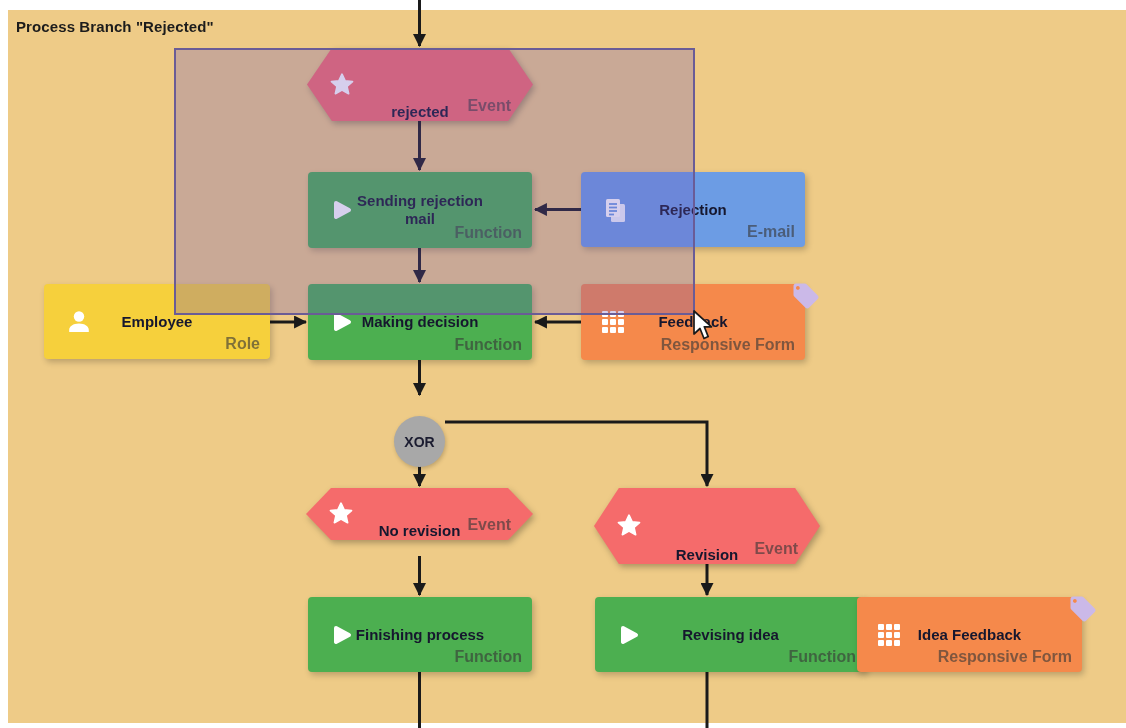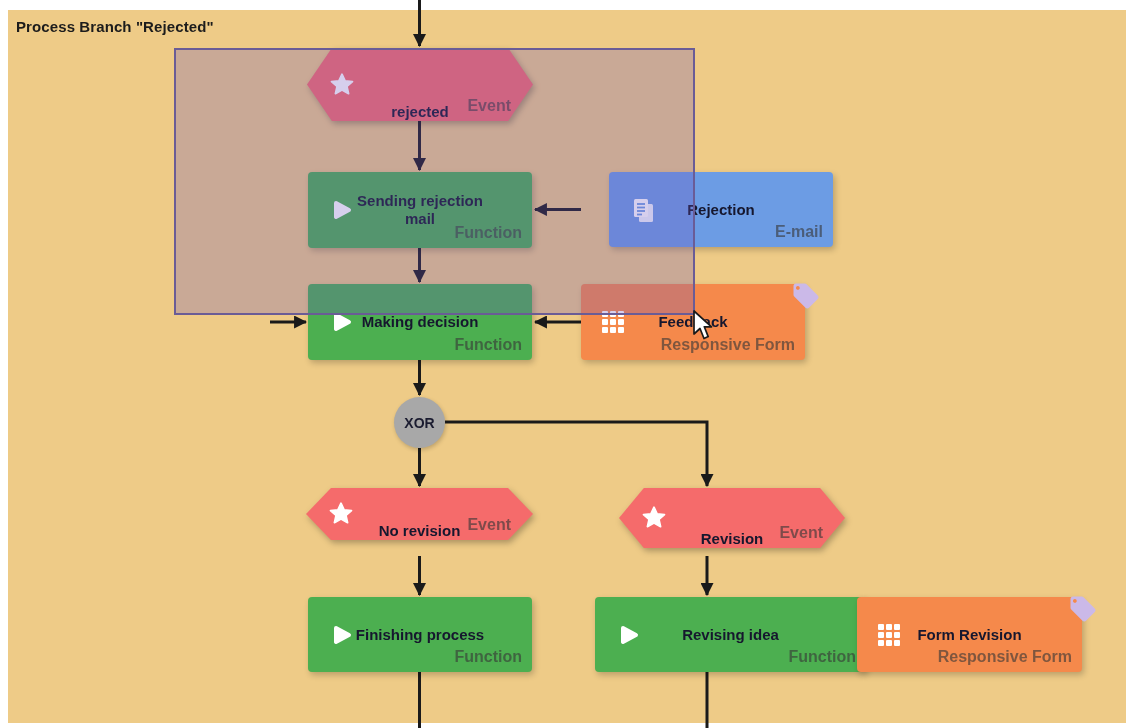--- a/index.html
+++ b/index.html
@@ -12,24 +12,24 @@
   .hexwrap{position:absolute;z-index:2;filter:drop-shadow(2px 3px 3px rgba(0,0,0,0.28));}
   .hex{width:100%;height:100%;display:flex;align-items:flex-end;justify-content:center;
        clip-path:polygon(11% 0%,89% 0%,100% 50%,89% 100%,11% 100%,0% 50%);}
   .lbl{font-size:15px;font-weight:700;color:#16172e;text-align:center;line-height:1.18;max-width:160px;}
   .typ{position:absolute;bottom:6px;right:10px;font-size:16px;font-weight:700;color:rgba(55,55,55,0.62);}
   .typ-hex{right:22px;}
   .icon{position:absolute;left:20px;top:50%;transform:translateY(-50%);display:flex;}
   .icon-hex{left:22px;}
   .event-bg{background:var(--event);}
   .fn-bg{background:var(--function);}
-  .email-bg{background:var(--email);margin-left:28px;}
+  .email-bg{background:var(--email);}
   .role-bg{background:var(--role);}
   .form-bg{background:var(--responsive_form);}
-  #xor{position:absolute;left:394px;top:397px;width:51px;height:51px;border-radius:50%;
+  #xor{position:absolute;left:394px;top:416px;width:51px;height:51px;border-radius:50%;
        background:var(--connector);z-index:2;display:flex;align-items:center;justify-content:center;
        font-size:14px;font-weight:700;color:#1b1c30;box-shadow:1px 2px 4px rgba(0,0,0,0.2);}
   #selection{position:absolute;left:174px;top:48px;width:521px;height:267px;z-index:4;
        background:var(--selection_fill);border:2px solid var(--selection_border);box-sizing:border-box;}
   #cursor{position:absolute;left:691px;top:310px;z-index:6;}
   .tag{position:absolute;top:-3px;right:-16px;z-index:3;}
 </style>
 </head>
 <body>
 
@@ -93,20 +93,30 @@
             <line x1="8" y1="11.5" x2="16" y2="11.5"></line>
           <line x1="8" y1="15" x2="16" y2="15"></line>
             <line x1="8" y1="18.5" x2="13" y2="18.5"></line>
         </g>
       </svg>
     </span>
     <div class="lbl">Rejection</div>
     <div class="typ">E-mail</div>
   </div>
 
+  <div class="node role-bg" style="left:44px;top:284px;width:226px;height:75px">
+    <span class="icon">
+      <svg width="30" height="30" viewBox="0 0 30 30">
+        <circle cx="15" cy="9.5" r="5.2" fill="#fff"></circle>
+        <path d="M15 16.5 c-5.8 0 -9.8 2.9 -9.8 6.4 V25 h19.6 v-2.1 c0 -3.5 -4 -6.4 -9.8 -6.4 z" fill="#fff"></path>
+      </svg>
+    </span>
+    <div class="lbl">Employee</div>
+    <div class="typ">Role</div>
+  </div>
 
   <div class="node fn-bg" style="left:308px;top:284px;width:224px;height:76px">
     <span class="icon">
       <svg width="26" height="26" viewBox="0 0 26 26">
           <path d="M8 6 L21 13 L8 20 Z" fill="#fff" stroke="#fff" stroke-width="4" stroke-linejoin="round"></path>
         </svg>
     </span>
     <div class="lbl">Making decision</div>
     <div class="typ">Function</div>
   </div>
@@ -143,21 +153,21 @@
       <span class="icon icon-hex">
         <svg width="26" height="26" viewBox="0 0 24 24">
             <path d="M12 2l2.9 6.2 6.8.6-5.1 4.5 1.5 6.7-6.1-3.5-6.1 3.5 1.5-6.7-5.1-4.5 6.8-.6z" fill="#fff" stroke="#fff" stroke-width="1.6" stroke-linejoin="round"></path>
           </svg>
       </span>
       <div class="lbl">No revision</div>
       <div class="typ typ-hex">Event</div>
     </div>
   </div>
 
-  <div class="hexwrap" style="left:619px;top:488px;width:226px;height:60px">
+  <div class="hexwrap" style="left:594px;top:488px;width:226px;height:76px">
     <div class="hex event-bg">
       <span class="icon icon-hex">
         <svg width="26" height="26" viewBox="0 0 24 24">
             <path d="M12 2l2.9 6.2 6.8.6-5.1 4.5 1.5 6.7-6.1-3.5-6.1 3.5 1.5-6.7-5.1-4.5 6.8-.6z" fill="#fff" stroke="#fff" stroke-width="1.6" stroke-linejoin="round"></path>
           </svg>
       </span>
       <div class="lbl">Revision</div>
       <div class="typ typ-hex">Event</div>
     </div>
   </div>
@@ -196,21 +206,21 @@
             <rect x="17" y="1" width="6" height="6" rx="1"></rect>
           <rect x="1" y="9" width="6" height="6" rx="1"></rect>
             <rect x="9" y="9" width="6" height="6" rx="1"></rect>
             <rect x="17" y="9" width="6" height="6" rx="1"></rect>
           <rect x="1" y="17" width="6" height="6" rx="1"></rect>
             <rect x="9" y="17" width="6" height="6" rx="1"></rect>
             <rect x="17" y="17" width="6" height="6" rx="1"></rect>
         </g>
       </svg>
     </span>
-    <div class="lbl">Form Revision</div>
+    <div class="lbl">Idea Feedback</div>
     <div class="typ">Responsive Form</div>
   </div>
 
   <div id="selection"></div>
 
   <div id="cursor">
     <svg width="26" height="34" viewBox="0 0 26 34">
       <path d="M3 1 L3 24 L9 18.5 L13 28.5 L17.2 26.6 L13.3 16.8 L20.5 16.8 Z" fill="#ffffff" stroke="#1a1a1a" stroke-width="1.7" stroke-linejoin="round"></path>
     </svg>
   </div>

